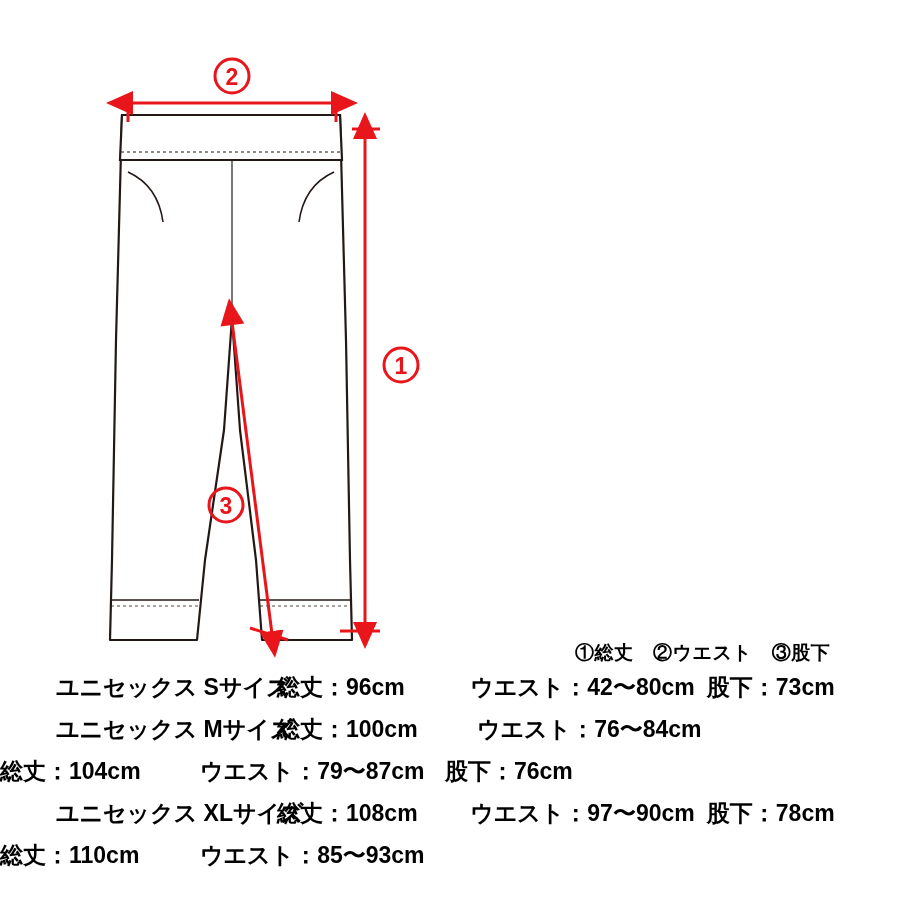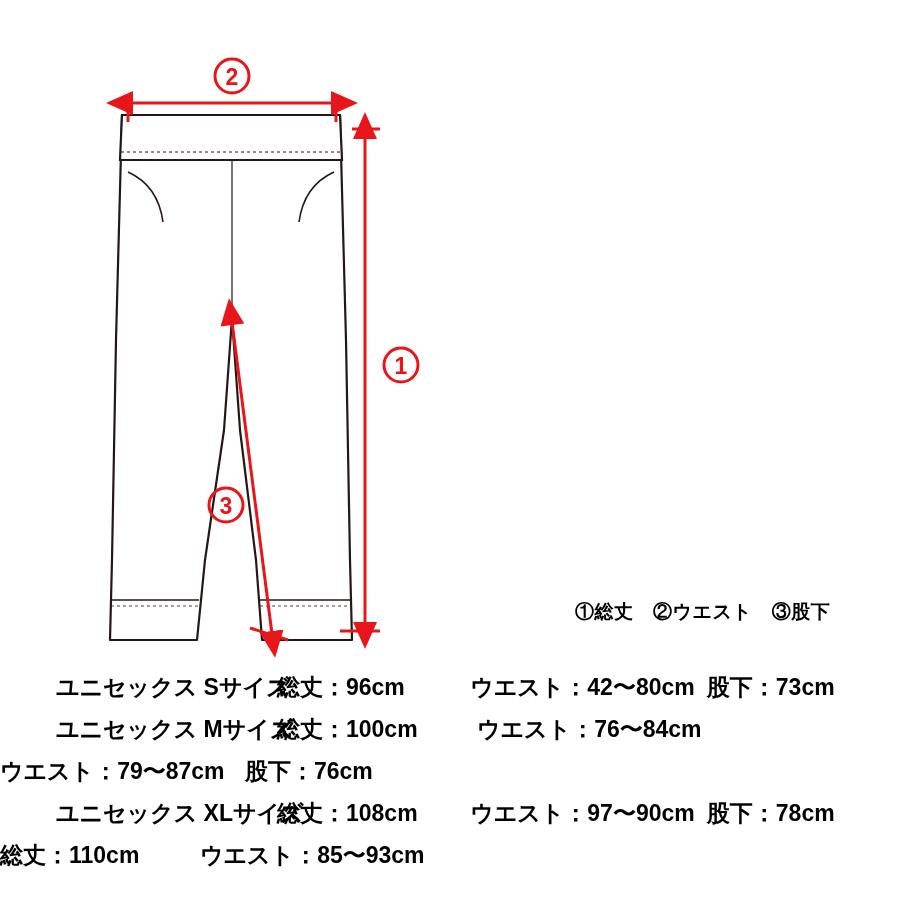--- a/index.html
+++ b/index.html
@@ -23,21 +23,21 @@
     height: 660px;
   }
   #diagram-svg {
     position: absolute;
     left: 0;
     top: 0;
   }
   .legend {
     position: absolute;
     left: 575px;
-    top: 599px;
+    top: 640px;
     font-size: 19px;
     font-weight: bold;
     color: #000000;
     letter-spacing: 0.5px;
     white-space: nowrap;
   }
   #size-table {
     position: absolute;
     left: 0;
     top: 672px;
@@ -147,20 +147,21 @@
       <div class="cell-inseam">股下：73cm</div>
     </div>
 
     <div class="size-row">
       <div class="cell-size">ユニセックス Mサイズ</div>
       <div class="cell-len">総丈：100cm</div>
       <div class="cell-waist">ウエスト：76〜84cm</div>
     </div>
 
     <div class="size-row">
+      <div class="cell-len">総丈：104cm</div>
       <div class="cell-waist">ウエスト：79〜87cm</div>
       <div class="cell-inseam">股下：76cm</div>
     </div>
 
     <div class="size-row">
       <div class="cell-size">ユニセックス XLサイズ</div>
       <div class="cell-len">総丈：108cm</div>
       <div class="cell-waist">ウエスト：97〜90cm</div>
       <div class="cell-inseam">股下：78cm</div>
     </div>

